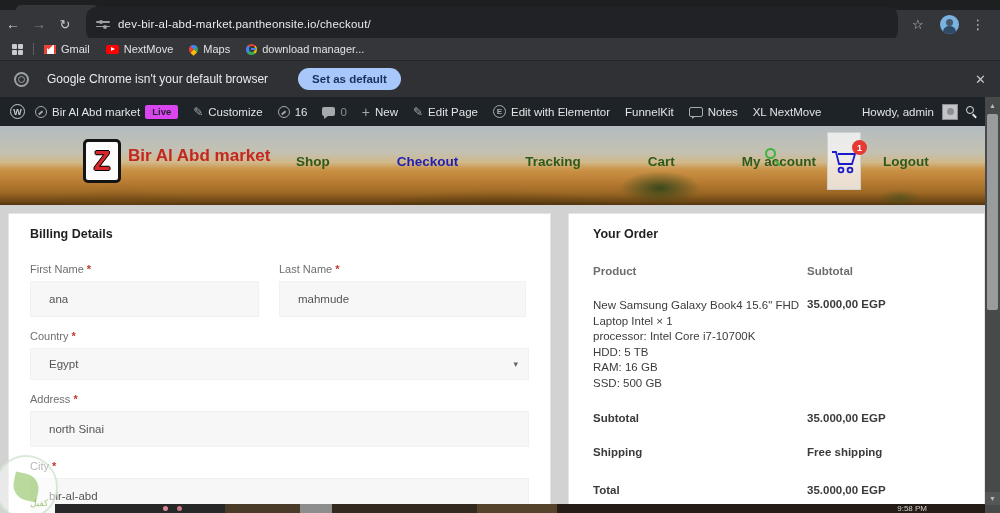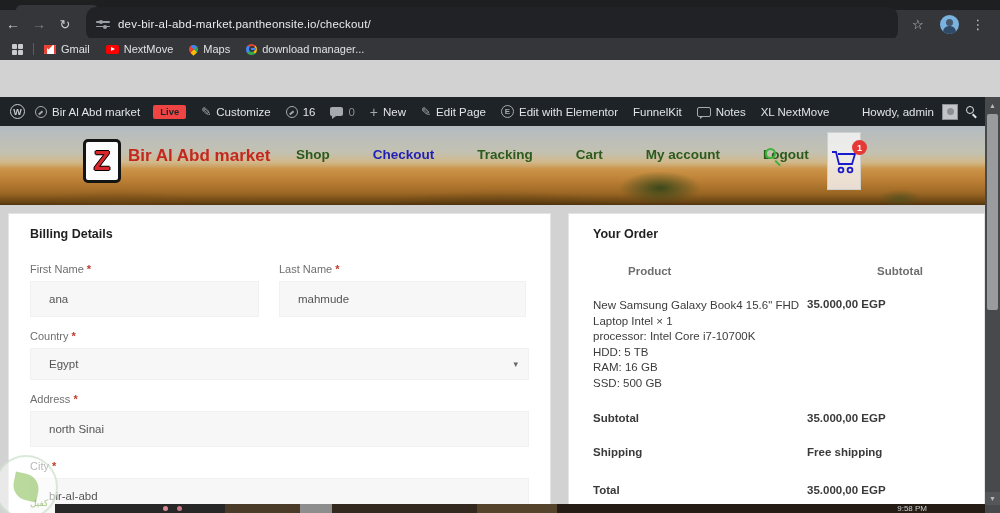--- a/index.html
+++ b/index.html
@@ -55,21 +55,21 @@
   .setdefault-btn { margin-left:30px; background:#a8c7fa; color:#17305e; font-size:11.5px; font-weight:700; padding:5px 14px; border-radius:13px; border:none; cursor:pointer; }
   .infobar-close { position:absolute; right:14px; color:#c4c7cb; font-size:13px; cursor:pointer; }
 
   
   .adminbar { position:absolute; top:97px; left:0; width:985px; height:29px; background:#1d2327; display:flex; align-items:center; color:#e2e4e7; font-size:11.5px; }
   .ab-item { display:flex; align-items:center; gap:5px; margin-right:15px; cursor:pointer; white-space:nowrap; }
   .ab-icon { color:#a7aaad; font-size:12px; }
   .wp-logo { margin-left:10px; width:15px; height:15px; border-radius:50%; border:1.5px solid #c9cccf; color:#c9cccf; font-size:9px; font-weight:700; display:flex; align-items:center; justify-content:center; cursor:pointer; }
   .gauge { width:12px; height:12px; border-radius:50%; border:1.5px solid #a7aaad; position:relative; }
   .gauge:before { content:""; position:absolute; top:5px; left:2px; width:5px; height:1.5px; background:#a7aaad; transform:rotate(-40deg); }
-  .live-badge { background:#ef4444; color:#1d2327; font-size:9.5px; font-weight:700; padding:1.5px 7px; border-radius:2px;margin-left:8px; }
+  .live-badge { background:#d946ef; color:#1d2327; font-size:9.5px; font-weight:700; padding:1.5px 7px; border-radius:2px; }
   .bubble { width:13px; height:9px; background:#a7aaad; border-radius:2px; position:relative; }
   .bubble:after { content:""; position:absolute; bottom:-3px; left:2px; border-top:3px solid #a7aaad; border-right:4px solid transparent; }
   .bubble.outline { background:transparent; border:1.5px solid #a7aaad; width:14px; height:10px; }
   .bubble.outline:after { border-top-color:#a7aaad; }
   .count-zero { color:#8c8f94; }
   .plus { font-size:14px; color:#a7aaad; font-weight:400; }
   .elementor-ic { width:13px; height:13px; border-radius:50%; border:1.5px solid #a7aaad; color:#a7aaad; font-size:8px; display:flex; align-items:center; justify-content:center; font-weight:700; }
   .ab-right { margin-left:auto; display:flex; align-items:center; gap:8px; margin-right:8px; }
   .ab-avatar { width:16px; height:16px; background:#c3c4c7; border:1px solid #8c8f94; display:flex; align-items:end; justify-content:center; overflow:hidden; }
   .ab-avatar i { width:7px; height:7px; border-radius:50%; background:#8c8f94; margin-bottom:4px; }
@@ -85,21 +85,21 @@
     background:
       radial-gradient(58px 24px at 660px 62px, rgba(40,66,24,.85), rgba(40,66,24,0) 70%),
       radial-gradient(30px 12px at 900px 72px, rgba(62,80,32,.55), rgba(62,80,32,0) 70%),
       radial-gradient(120px 26px at 120px 82px, rgba(110,70,20,.55), rgba(110,70,20,0) 70%),
       radial-gradient(200px 40px at 500px 92px, rgba(70,45,12,.6), rgba(70,45,12,0) 70%),
       linear-gradient(to bottom, #b4bcc2 0%, #c3c1b1 34%, #d1b88a 46%, #ca9347 55%, #bd8136 68%, #9c6724 85%, #6b4614 96%, #513310 100%);
   }
   .logo-box { position:absolute; left:83px; top:13px; width:38px; height:44px; background:#fcfcfc; border:3px solid #141414; border-radius:5px; display:flex; align-items:center; justify-content:center; cursor:pointer; }
   .logo-z { color:#d8262b; font-size:27px; font-weight:900; line-height:1; text-shadow:-1px 0 #000, 1px 0 #000, 0 -1px #000, 0 1px #000; }
   .site-title { position:absolute; left:128px; top:20px; font-size:17px; font-weight:700; color:#c5271f; cursor:pointer; }
-  .mainnav { position:absolute; left:296px; top:21px; display:flex; align-items:center; }
+  .mainnav { position:absolute; left:296px; top:28px; display:flex; align-items:center;gap:24px; }
   .nav-link { font-size:13.5px; font-weight:700; color:#2c5a1d; margin-right:43px; cursor:pointer; white-space:nowrap; }
   .nav-link.active { color:#1f1fb4; }
   .hdr-search { position:absolute; left:765px; top:22px; cursor:pointer; }
   .cart-panel { position:absolute; left:827px; top:6px; width:34px; height:58px; background:rgba(245,245,245,.82); border:1px solid #cfcfcf; display:flex; align-items:center; justify-content:center; cursor:pointer; }
   .cart-badge { position:absolute; top:7px; right:-7px; width:15px; height:15px; border-radius:50%; background:#e53935; color:#fff; font-size:9px; font-weight:700; display:flex; align-items:center; justify-content:center; }
 
   
   .content { position:absolute; top:205px; left:0; width:985px; bottom:0; background:#d2d2d2; }
   .card { position:absolute; top:8px; background:#fff; border:1px solid #e4e4e4; }
   .card.billing { left:8px; width:543px; height:310px; }
@@ -113,21 +113,21 @@
   .two-col { display:flex; margin-top:22px; }
   .col-a { width:229px; }
   .col-b { width:247px; margin-left:20px; }
   .f-block { margin-top:13px; }
   .f-select { position:relative; width:100%; height:32px; background:#f7f7f7; border:1px solid #f1f1f1; color:#555; font-size:11.5px; display:flex; align-items:center; padding:0 18px; cursor:pointer; }
   .f-select .caret { position:absolute; right:10px; color:#666; font-size:9px; }
 
   .order-row { display:flex; }
   .oc1 { width:214px; }
   .oc2 { flex:1; }
-  .o-colhead { font-size:11.5px; font-weight:700; color:#6e6e6e;margin-left:35px; }
+  .o-colhead { font-size:11.5px; font-weight:700; color:#6e6e6e; }
   .o-cols { margin-top:24px; }
   .o-item { margin-top:21px; }
   .o-lines { font-size:11.5px; color:#3c3c3c; line-height:15.5px; }
   .o-price { font-size:11.5px; font-weight:700; color:#3a3a3a; }
   .o-sub { margin-top:21px; }
   .o-ship { margin-top:22px; }
   .o-total { margin-top:26px; }
   .o-bold { font-size:11.5px; font-weight:700; color:#3a3a3a; }
 
   
@@ -206,20 +206,26 @@
     <span class="bm-item">
       <span class="ic-maps"></span>
       <span>Maps</span>
     </span>
     <span class="bm-item">
       <span class="ic-g"></span>
       <span>download manager...</span>
     </span>
   </div>
 
+  <div class="infobar">
+    <span class="chrome-ic"></span>
+    <span class="infobar-msg">Google Chrome isn't your default browser</span>
+    <button class="setdefault-btn">Set as default</button>
+    <span class="infobar-close">✕</span>
+  </div>
 
   <div class="adminbar">
     <span class="wp-logo">W</span>
     <span class="ab-item" style="margin-left:10px">
       <span class="gauge"></span>
       <span>Bir Al Abd market</span>
       <span class="live-badge">Live</span>
     </span>
     <span class="ab-item">
       <span class="ab-icon">✎</span>

